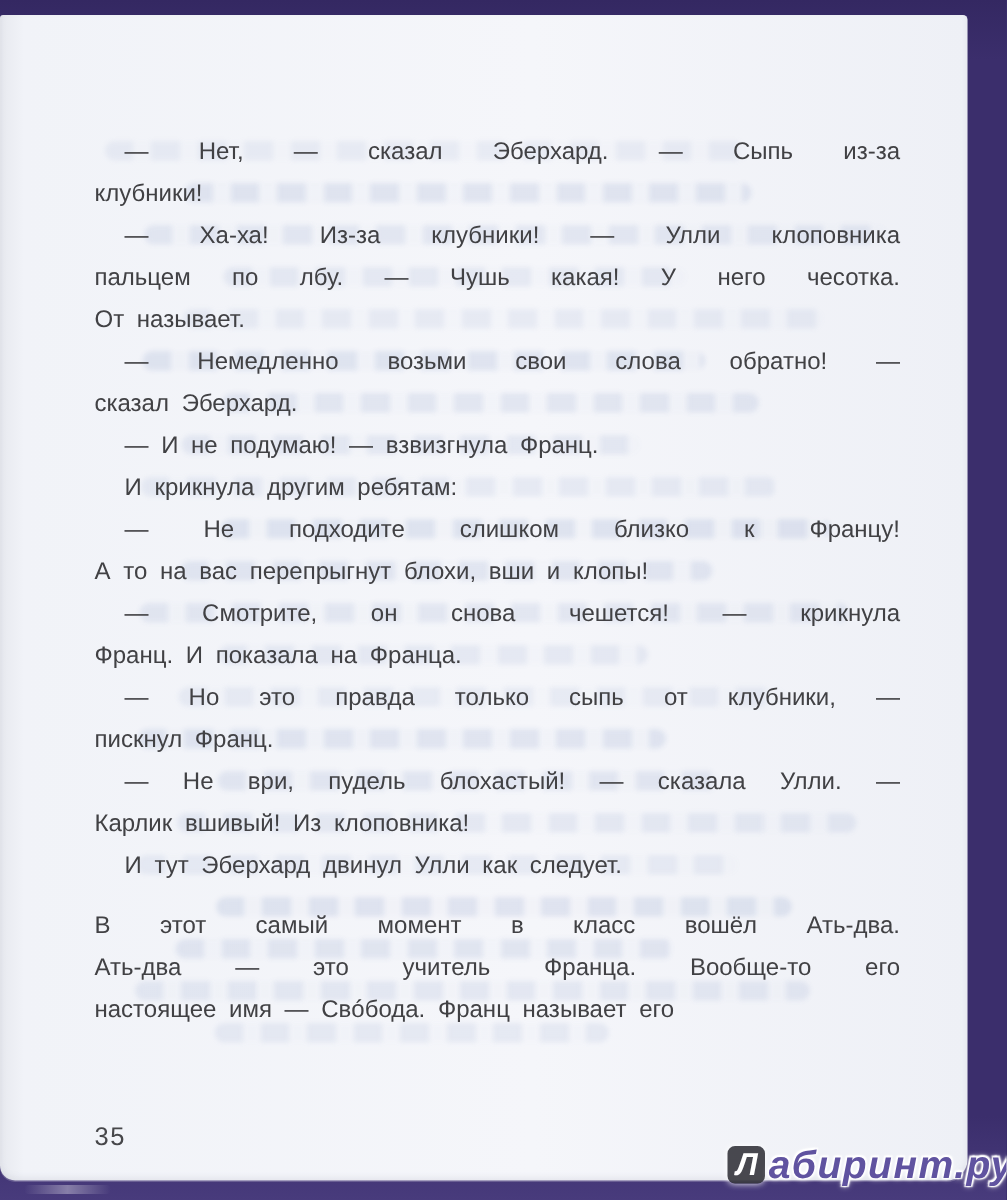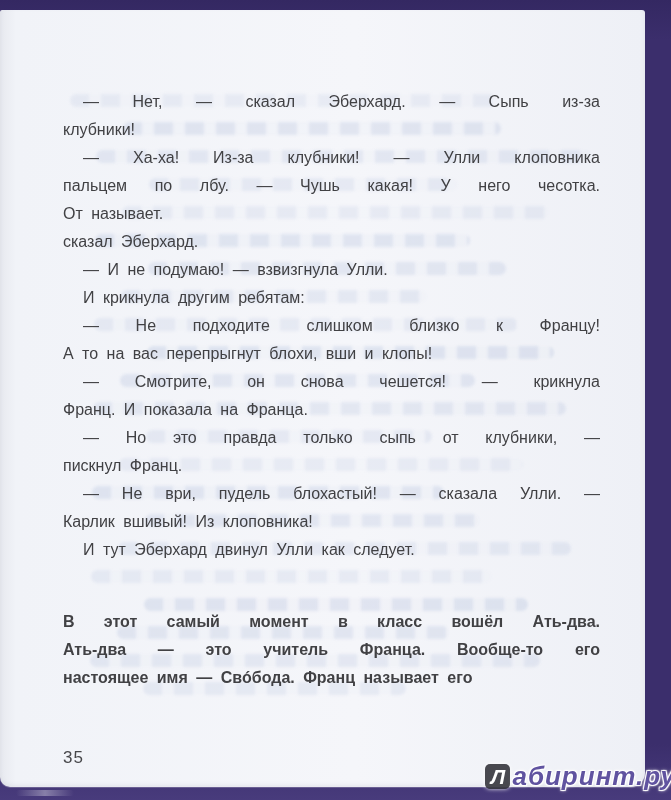--- a/index.html
+++ b/index.html
@@ -26,21 +26,21 @@
     filter:blur(1.6px);
   }
   .text-block{
     position:absolute;left:63px;top:78px;width:537px;z-index:2;
     font-size:16px;line-height:28px;color:var(--text,#414144);
     word-spacing:4px;
   }
   .line{text-align:justify;text-align-last:justify;}
   .line.lastline{text-align-last:left;}
   .line.first{text-indent:20px;}
-  .para.gap{margin-top:44px;font-weight:bold;}
+  .para.gap{margin-top:12px;}
   .page-number{
     position:absolute;left:63px;width:537px;top:738px;z-index:2;
     text-align:left;font-size:17px;color:#47474a;letter-spacing:1px;
   }
   .frame-glint{
     position:absolute;left:16px;bottom:4px;width:58px;height:6px;z-index:3;
     background:linear-gradient(90deg,rgba(255,255,255,0),rgba(255,255,255,.35),rgba(255,255,255,0));
     border-radius:3px;
   }
   .watermark{
@@ -92,24 +92,25 @@
         <div class="para">
           <div class="line first">— Нет, — сказал Эберхард. — Сыпь из-за</div>
           <div class="line lastline">клубники!</div>
         </div>
         <div class="para">
           <div class="line first">— Ха-ха! Из-за клубники! — Улли клоповника</div>
           <div class="line">пальцем по лбу. — Чушь какая! У него чесотка.</div>
           <div class="line lastline">От называет.</div>
         </div>
         <div class="para">
+          <div class="line first">— Немедленно возьми свои слова обратно! —</div>
           <div class="line lastline">сказал Эберхард.</div>
         </div>
         <div class="para">
-          <div class="line first lastline">— И не подумаю! — взвизгнула Улли.</div>
+          <div class="line first lastline">— И не подумаю! — взвизгнула Франц.</div>
         </div>
         <div class="para">
           <div class="line first lastline">И крикнула другим ребятам:</div>
         </div>
         <div class="para">
           <div class="line first">— Не подходите слишком близко к Францу!</div>
           <div class="line lastline">А то на вас перепрыгнут блохи, вши и клопы!</div>
         </div>
         <div class="para">
           <div class="line first">— Смотрите, он снова чешется! — крикнула</div>

